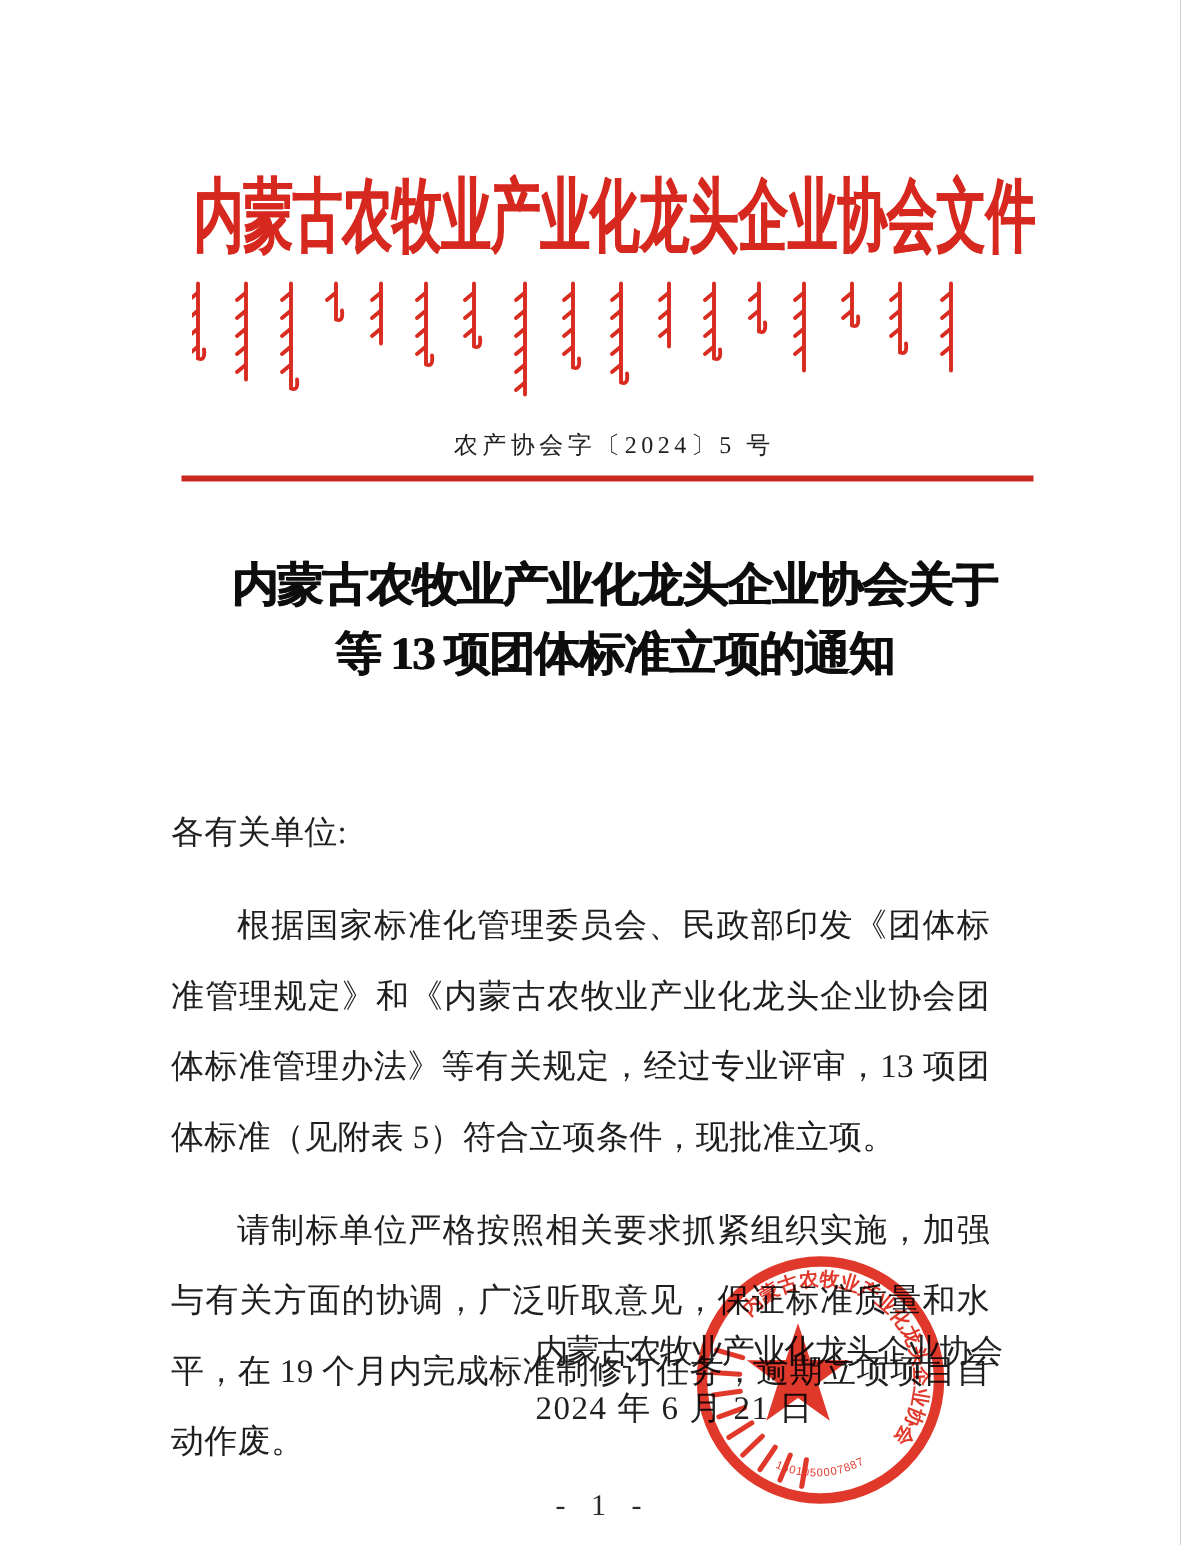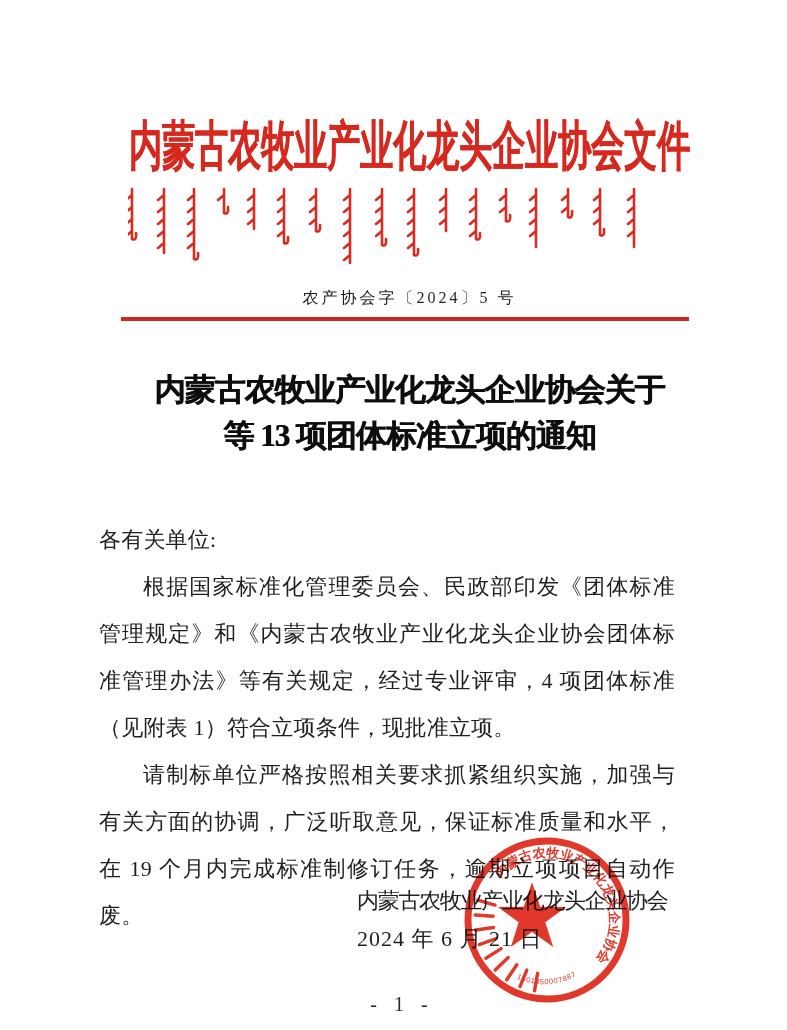--- a/index.html
+++ b/index.html
@@ -51,21 +51,21 @@
   }
   
   .body-text{
     position:absolute;top:516px;left:99px;
     width:576px;
     font-size:22px;line-height:47px;
     color:#1f1f1f;
     letter-spacing:0.2px;
     text-align:justify;
   }
-  .body-text p{margin:0;text-indent:44px;}
+  .body-text p{margin:15px;text-indent:44px;}
   .body-text .salutation{text-indent:0;}
   
   .sig-block{
     position:absolute;left:357px;top:882px;
     width:312px;
     font-size:22px;line-height:38px;
     color:#1f1f1f;
   }
   .sig-org{letter-spacing:-1.3px;white-space:nowrap;}
   .sig-date{text-align:left;letter-spacing:1px;}
@@ -118,21 +118,21 @@
 
   <div class="red-line"></div>
 
   <div class="notice-title">
     <div>内蒙古农牧业产业化龙头企业协会关于</div>
     <div>等 13 项团体标准立项的通知</div>
   </div>
 
   <div class="body-text">
     <p class="salutation">各有关单位:</p>
-    <p>根据国家标准化管理委员会、民政部印发《团体标准管理规定》和《内蒙古农牧业产业化龙头企业协会团体标准管理办法》等有关规定，经过专业评审，4 项团体标准（见附表 1）符合立项条件，现批准立项。</p>
+    <p>根据国家标准化管理委员会、民政部印发《团体标准管理规定》和《内蒙古农牧业产业化龙头企业协会团体标准管理办法》等有关规定，经过专业评审，13 项团体标准（见附表 5）符合立项条件，现批准立项。</p>
     <p>请制标单位严格按照相关要求抓紧组织实施，加强与有关方面的协调，广泛听取意见，保证标准质量和水平，在 19 个月内完成标准制修订任务，逾期立项项目自动作废。</p>
   </div>
 
   <div class="sig-block">
     <div class="sig-org">内蒙古农牧业产业化龙头企业协会</div>
     <div class="sig-date">2024 年 6 月 21 日</div>
   </div>
 
   <svg class="seal" viewBox="0 0 170 170">
 

